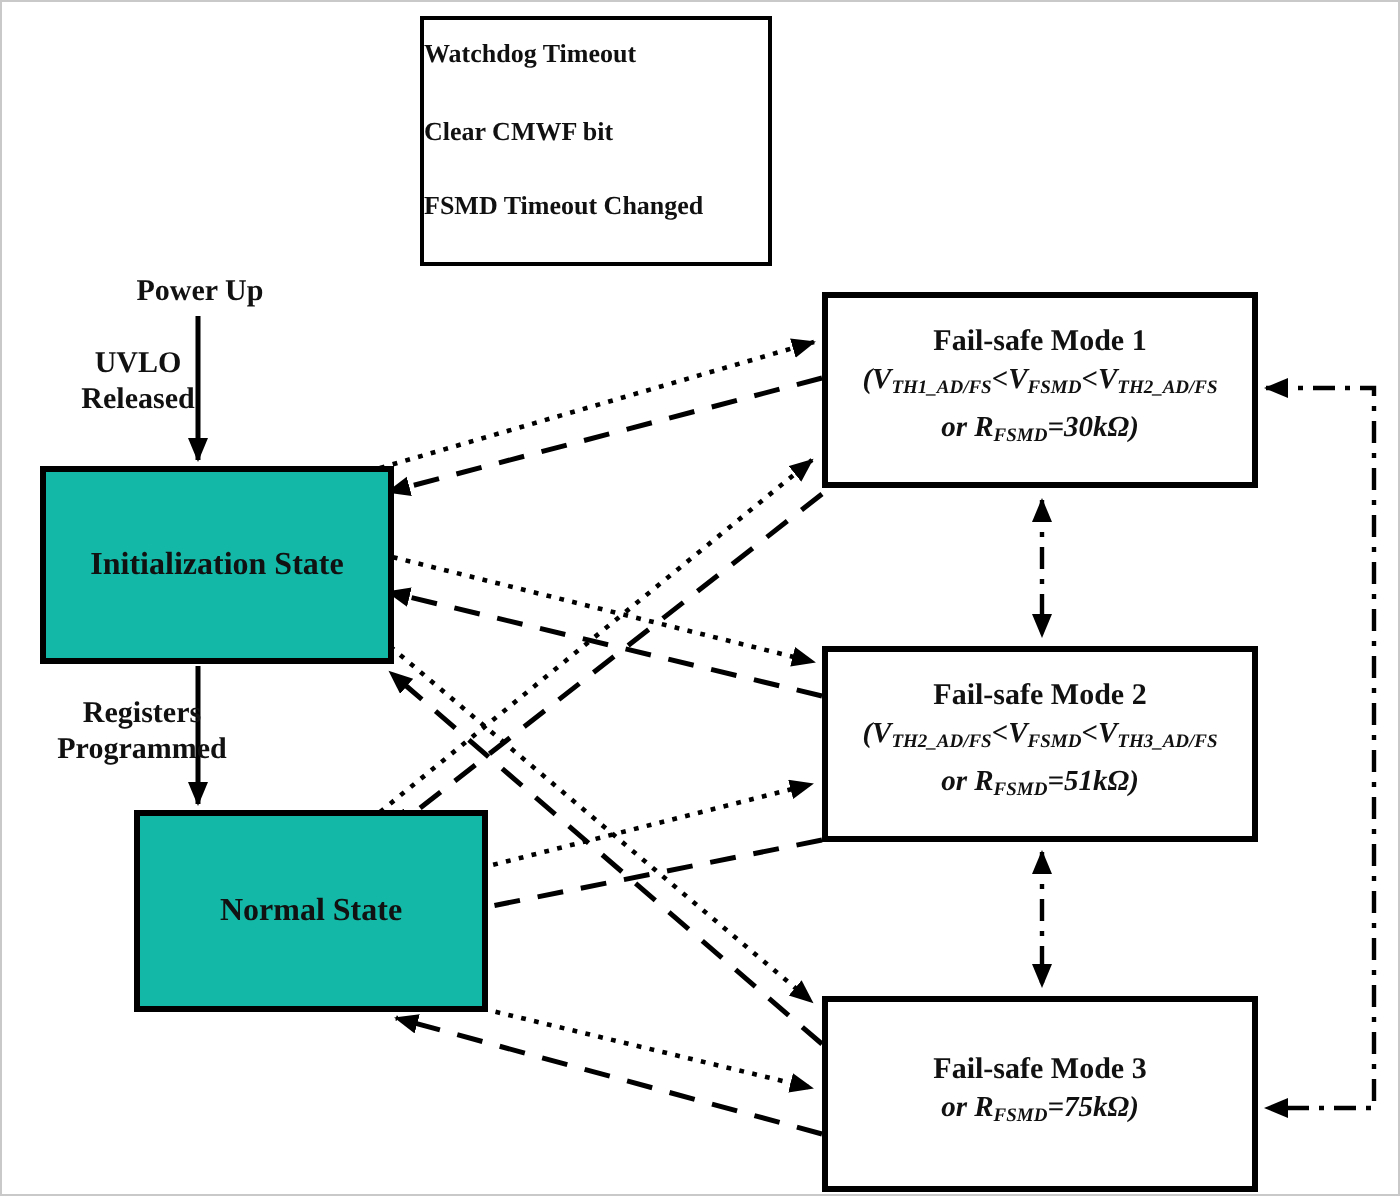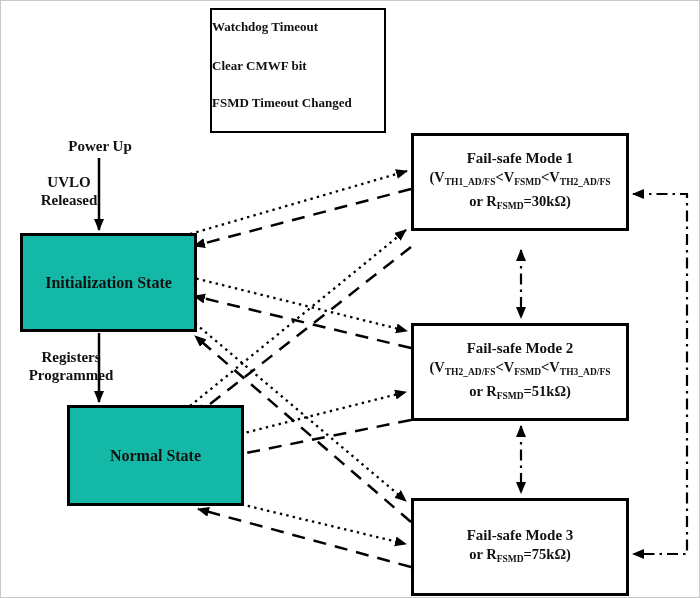--- a/index.html
+++ b/index.html
@@ -36,23 +36,23 @@
   }
   .init-box{top:232px;}
   .normal-box{top:404px;height:101px;margin-left:47px;}
 
   .mode-box{
     position:absolute;left:410px;width:218px;height:98px;
     border:3px solid #000;box-sizing:border-box;background:#fff;
     display:flex;flex-direction:column;align-items:center;justify-content:center;
     font-weight:bold;text-align:center;
   }
-  .mode1{top:132px;} .mode2{top:322px;} .mode3{top:497px;}
+  .mode1{top:145px;} .mode2{top:322px;} .mode3{top:497px;}
   .mode-title{font-size:15px;line-height:19px;}
-  .mode-formula{font-size:14.5px;line-height:19px;white-space:nowrap;}
+  .mode-formula{font-size:14.5px;line-height:19px;white-space:nowrap;font-style:italic;}
   .mode-formula sub{font-size:9.5px;font-weight:bold;vertical-align:-0.28em;}
 </style>
 </head>
 <body>
 
 <div class="stage">
 
   <svg id="edges-svg">
     <defs>
       <marker id="ah" markerUnits="userSpaceOnUse" markerWidth="14" markerHeight="12" refX="11" refY="5" orient="auto-start-reverse">

